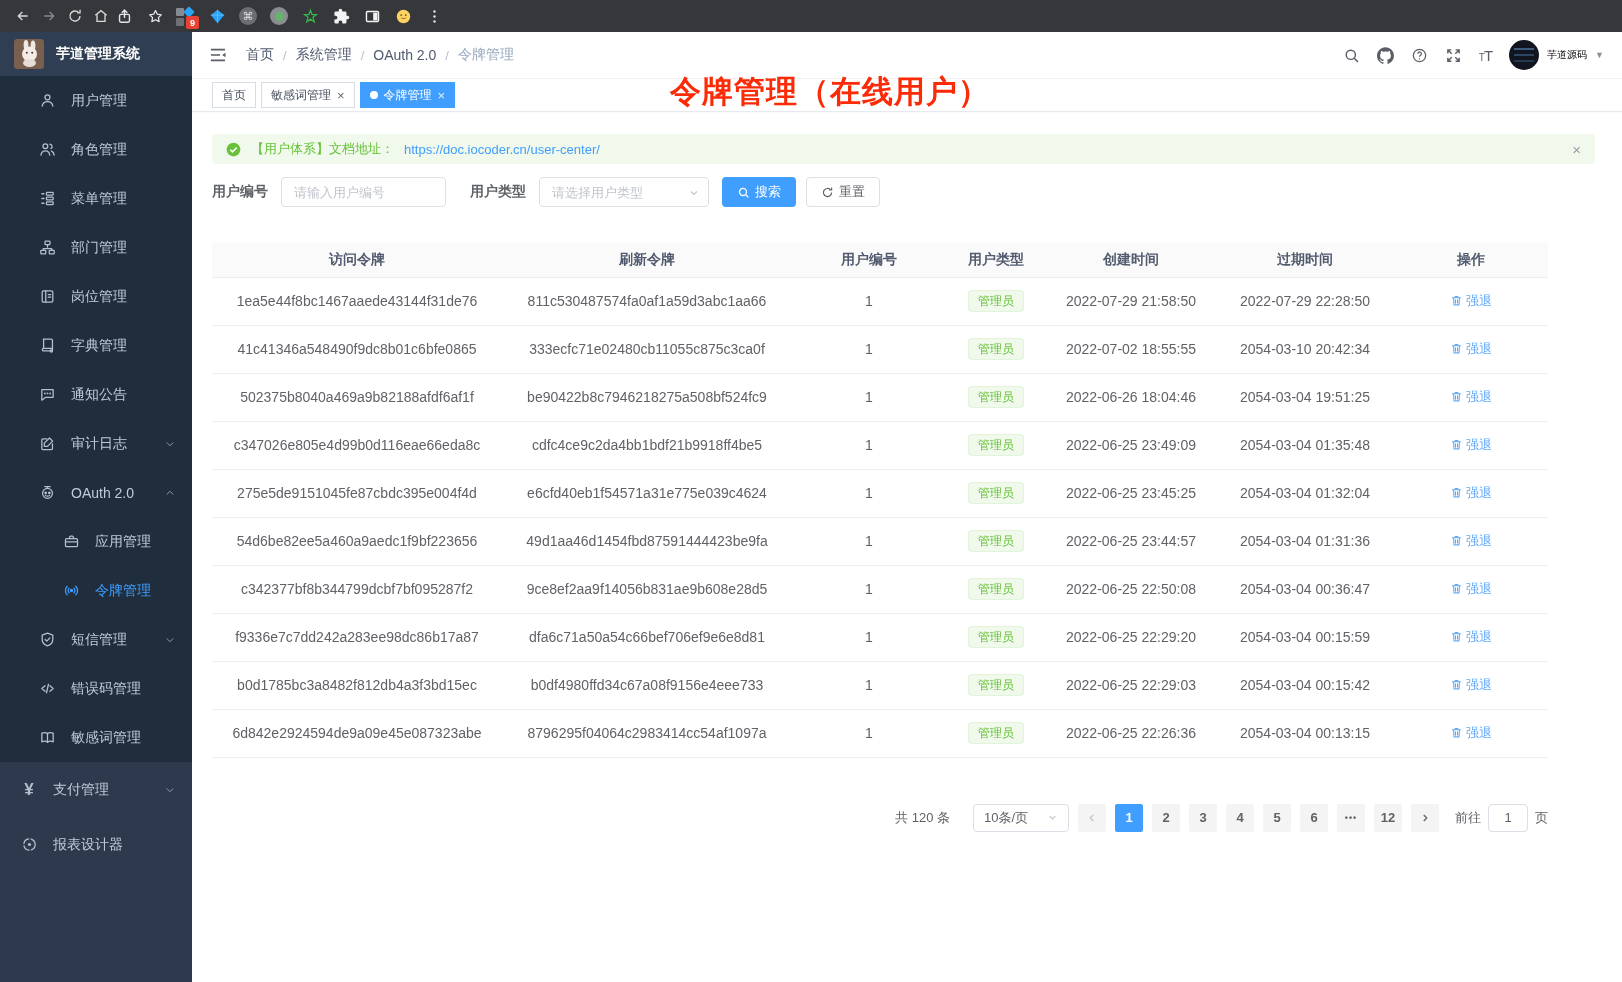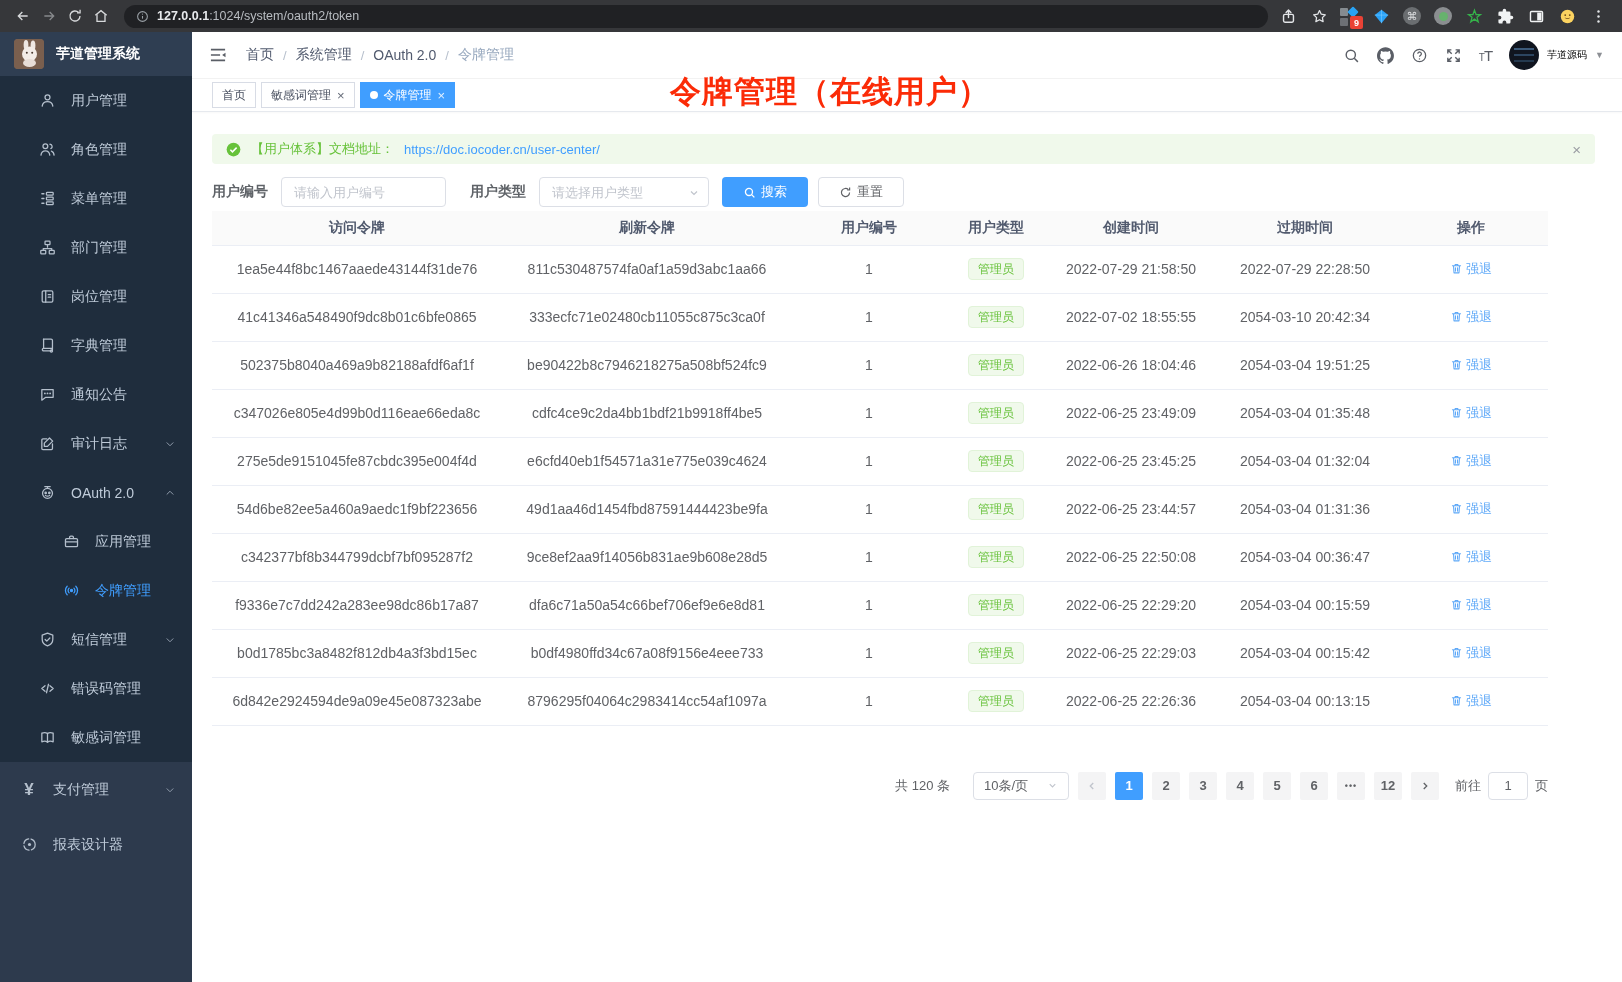--- a/index.html
+++ b/index.html
@@ -87,26 +87,26 @@
 
   .filters { display:flex; align-items:center; margin-top:13px; }
   .f-label { font-weight:bold; color:#5f6368; font-size:14px; margin-right:13px; }
   .f-label.second { margin-left:24px; }
   .f-input { width:165px; height:30px; border:1px solid #dcdfe6; border-radius:4px; padding:0 12px; font-size:13px; color:#606266; outline:none; }
   .f-input::placeholder { color:#c0c4cc; }
   .f-select { position:relative; width:170px; }
   .f-select .f-input { width:170px; padding-right:26px; }
   .f-select .chev { position:absolute; right:9px; top:9px; color:#c0c4cc; pointer-events:none; }
   .f-select .chev svg { width:12px; height:12px; }
-  .btn { height:30px; padding:0 20px; border-radius:4px; font-size:13px; display:inline-flex; align-items:center; gap:5px; cursor:pointer; border:1px solid transparent; }
+  .btn { height:30px; padding:0 14px; border-radius:4px; font-size:13px; display:inline-flex; align-items:center; gap:5px; cursor:pointer; border:1px solid transparent; }
   .btn svg { width:13px; height:13px; }
   .btn-primary { background:#409eff; color:#fff; margin-left:13px; }
   .btn-plain { background:#fff; border-color:#dcdfe6; color:#606266; margin-left:10px; }
 
-  table.grid { width:1336px; margin-top:4px; border-collapse:collapse; font-size:14px; color:#606266; table-layout:fixed; }
+  table.grid { width:1336px; margin-top:36px; border-collapse:collapse; font-size:14px; color:#606266; table-layout:fixed; }
   .grid thead th { height:34px; background:#fafafa; font-weight:bold; color:#515a6e; text-align:center; border-bottom:1px solid #ebeef5; font-size:14px; }
   .grid tbody td { height:48px; border-bottom:1px solid #ebeef5; text-align:center; white-space:nowrap; overflow:hidden; }
   .badge { display:inline-block; padding:2px 9px; font-size:12px; color:#67c23a; background:#f0f9eb; border:1px solid #e1f3d8; border-radius:4px; line-height:16px; }
   .action { color:#5fa9f8; font-size:13px; display:inline-flex; align-items:center; gap:3px; cursor:pointer; }
   .action svg { width:13px; height:13px; }
 
   .pagination { width:1336px; margin-top:46px; display:flex; justify-content:flex-end; align-items:center; gap:9px; font-size:13px; color:#606266; }
   .p-total { margin-right:14px; }
   .p-size { width:96px; height:28px; border:1px solid #dcdfe6; border-radius:4px; display:flex; align-items:center; justify-content:space-between; padding:0 10px; cursor:pointer; color:#606266; }
   .p-size svg { width:11px; height:11px; color:#c0c4cc; }
@@ -136,28 +136,20 @@
         <path d="M19.5 12a7.5 7.5 0 1 1-2.1-5.2"></path>
         <path d="M19.6 2.8v4.6H15"></path>
       </svg>
     </span>
   <span class="b-btn">
       <svg viewBox="0 0 24 24" fill="none" stroke="currentColor" stroke-width="2">
         <path d="M3.5 11L12 4l8.5 7"></path>
         <path d="M6 9.5V20h12V9.5"></path>
       </svg>
     </span>
-  <div class="urlbar">
-    <svg viewBox="0 0 24 24" fill="none" stroke="currentColor" stroke-width="2">
-        <circle cx="12" cy="12" r="9"></circle>
-        <path d="M12 11v5"></path>
-        <circle cx="12" cy="7.6" r="1.1" fill="currentColor" stroke="none"></circle>
-      </svg>
-    <span class="url-text"><b>127.0.0.1</b><span class="rest">:1024/system/oauth2/token</span></span>
-  </div>
   <div class="b-right">
       <span class="b-ico">
         <svg viewBox="0 0 24 24" fill="none" stroke="currentColor" stroke-width="2" stroke-linecap="round" stroke-linejoin="round">
           <rect x="5" y="9" width="14" height="11" rx="2"></rect>
           <path d="M12 13.5V3.5M8.6 6.4L12 3l3.4 3.4"></path>
         </svg>
       </span>
       <span class="b-ico">
         <svg viewBox="0 0 24 24" fill="none" stroke="currentColor" stroke-width="1.8" stroke-linecap="round" stroke-linejoin="round">
           <path d="M12 3.6l2.5 5.2 5.7.8-4.1 4 1 5.7-5.1-2.7-5.1 2.7 1-5.7-4.1-4 5.7-.8z"></path>

